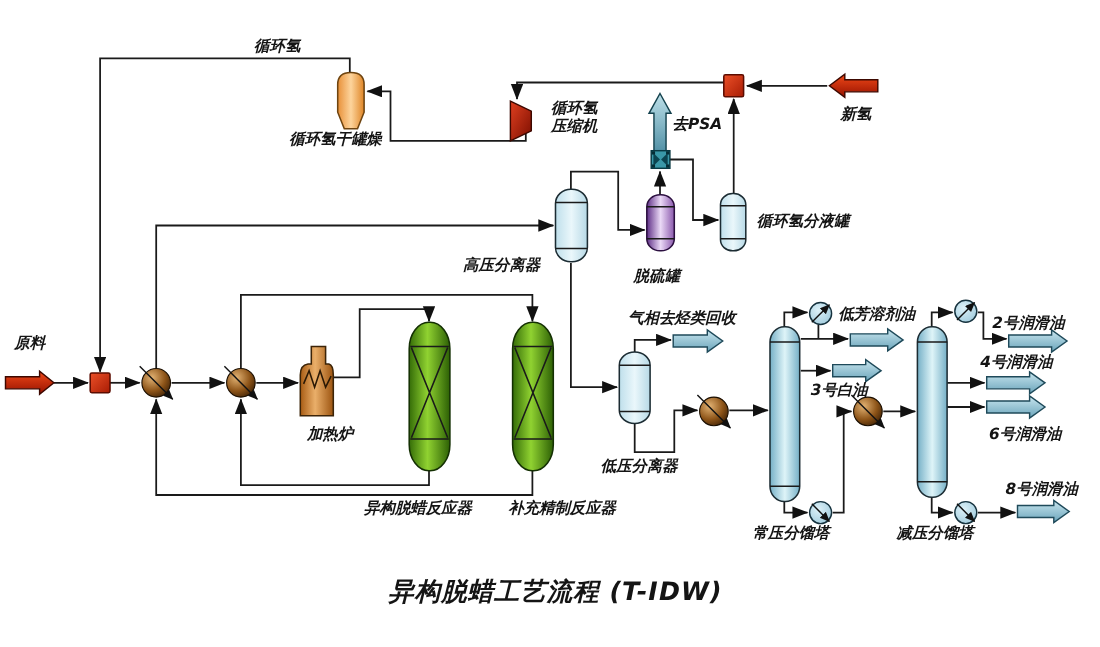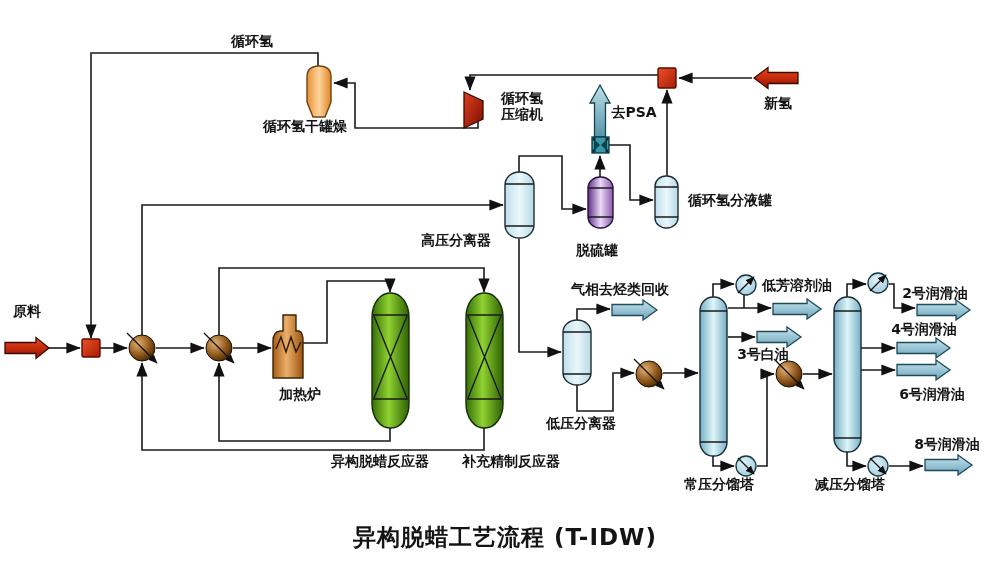--- a/index.html
+++ b/index.html
@@ -1,16 +1,16 @@
 <!DOCTYPE html>
 <html><head>
 <meta charset="utf-8">
 <style>
   html,body{margin:0;padding:0;background:#fff;}
-  .stage{position:relative;width:1000px;height:588px;background:#ffffff;overflow:hidden;}
+  .stage{position:relative;width:1000px;height:588px;background:#ffffff;overflow:hidden;font-style:italic;}
   svg{display:block;}
   text{font-family:"DejaVu Sans","Liberation Sans",sans-serif;font-weight:bold;fill:#141414;font-size:14px;}
   text.title{font-size:23px;letter-spacing:1px;}
   .pipe{fill:none;stroke:#1a1a1a;stroke-width:1.6;}
   .thin{fill:none;stroke:#1a1a1a;stroke-width:1.4;}
 </style>
 </head>
 <body>
 
 <div class="stage">

